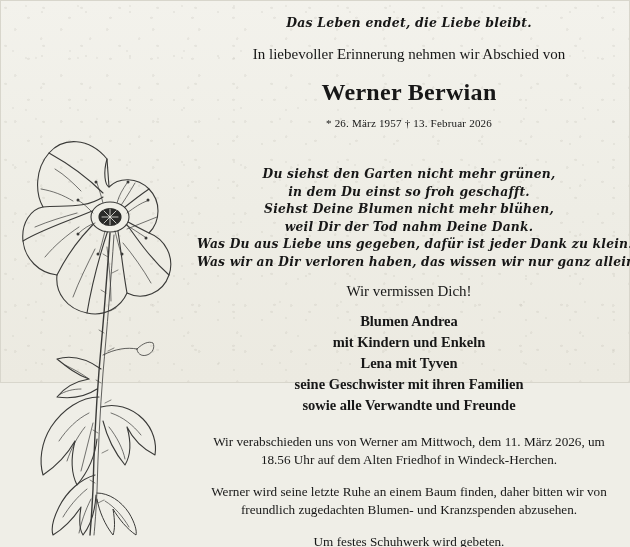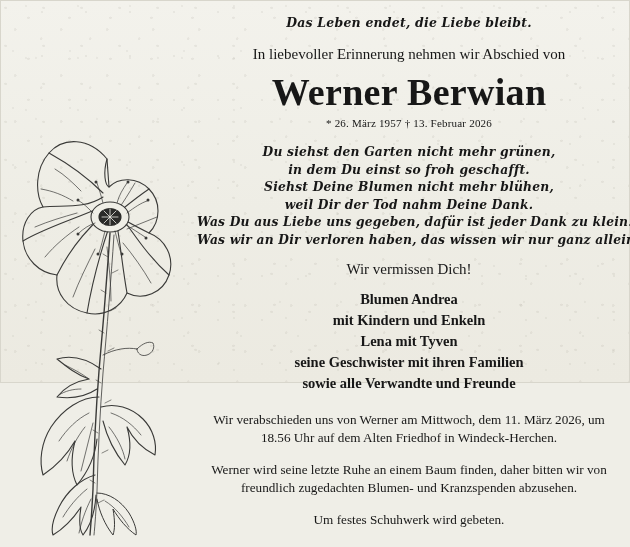--- a/index.html
+++ b/index.html
@@ -65,32 +65,32 @@
   .intro {
     margin-top: 14px;
     font-family: "Liberation Serif", serif;
     font-size: 15px;
     line-height: 19px;
   }
   .name {
     margin-top: 12px;
     font-family: "Liberation Serif", serif;
     font-weight: bold;
-    font-size: 38px;
+    font-size: 24px;
     letter-spacing: 0.3px;
     line-height: 32px;
   }
   .dates {
     margin-top: 9px;
     font-family: "Liberation Serif", serif;
     font-size: 11px;
     letter-spacing: 0.2px;
   }
   .poem {
-    margin-top: 14px;
+    margin-top: 36px;
     font-size: 12.3px;
     line-height: 17.6px;
   }
   .poem .pl {
     display: block;
     white-space: nowrap;
   }
   .missing {
     margin-top: 12px;
     font-family: "Liberation Serif", serif;

